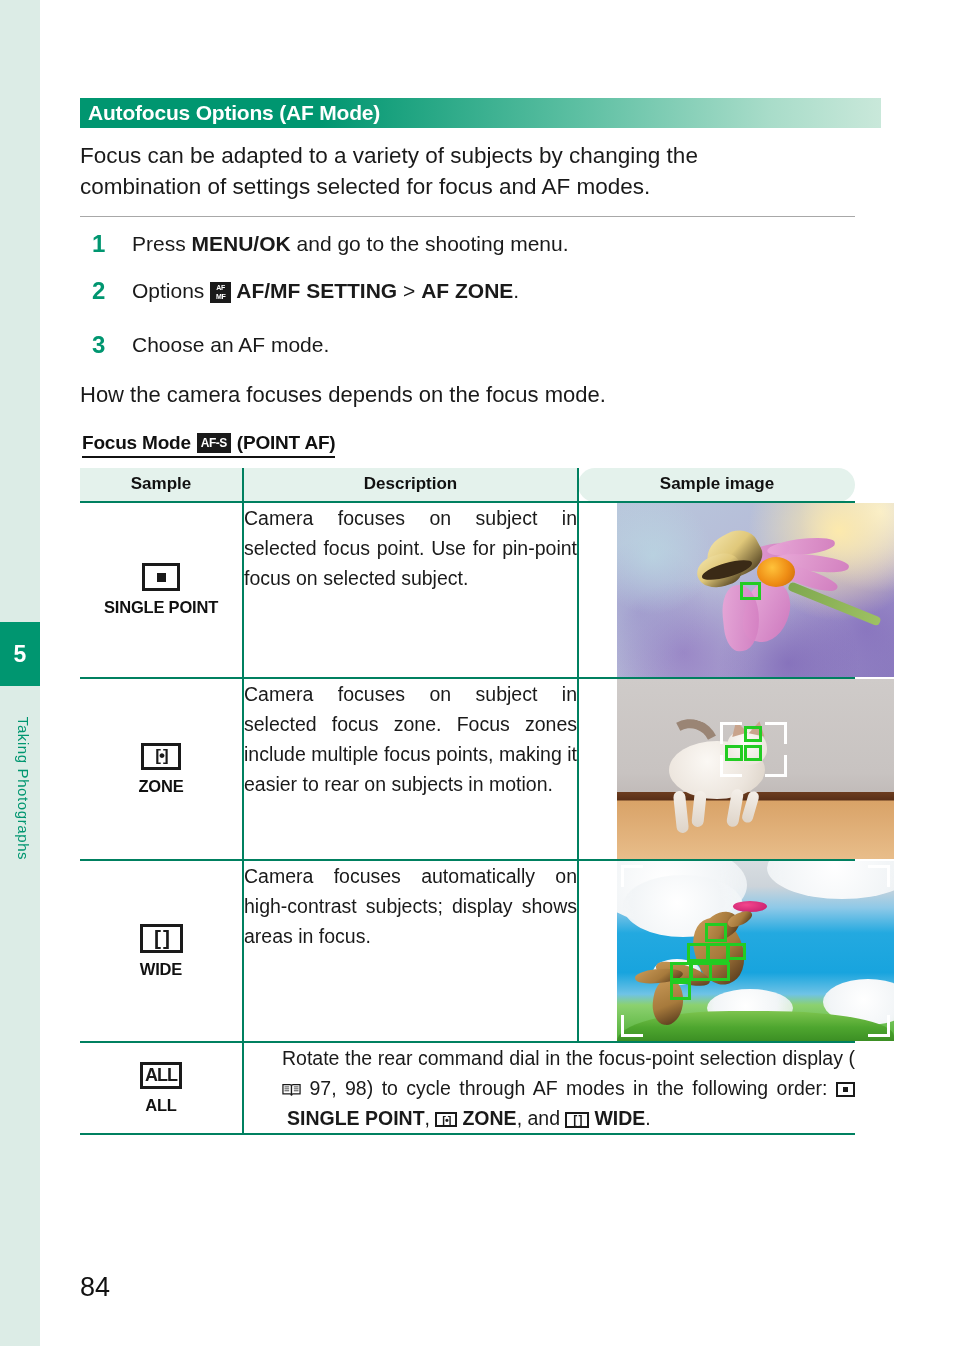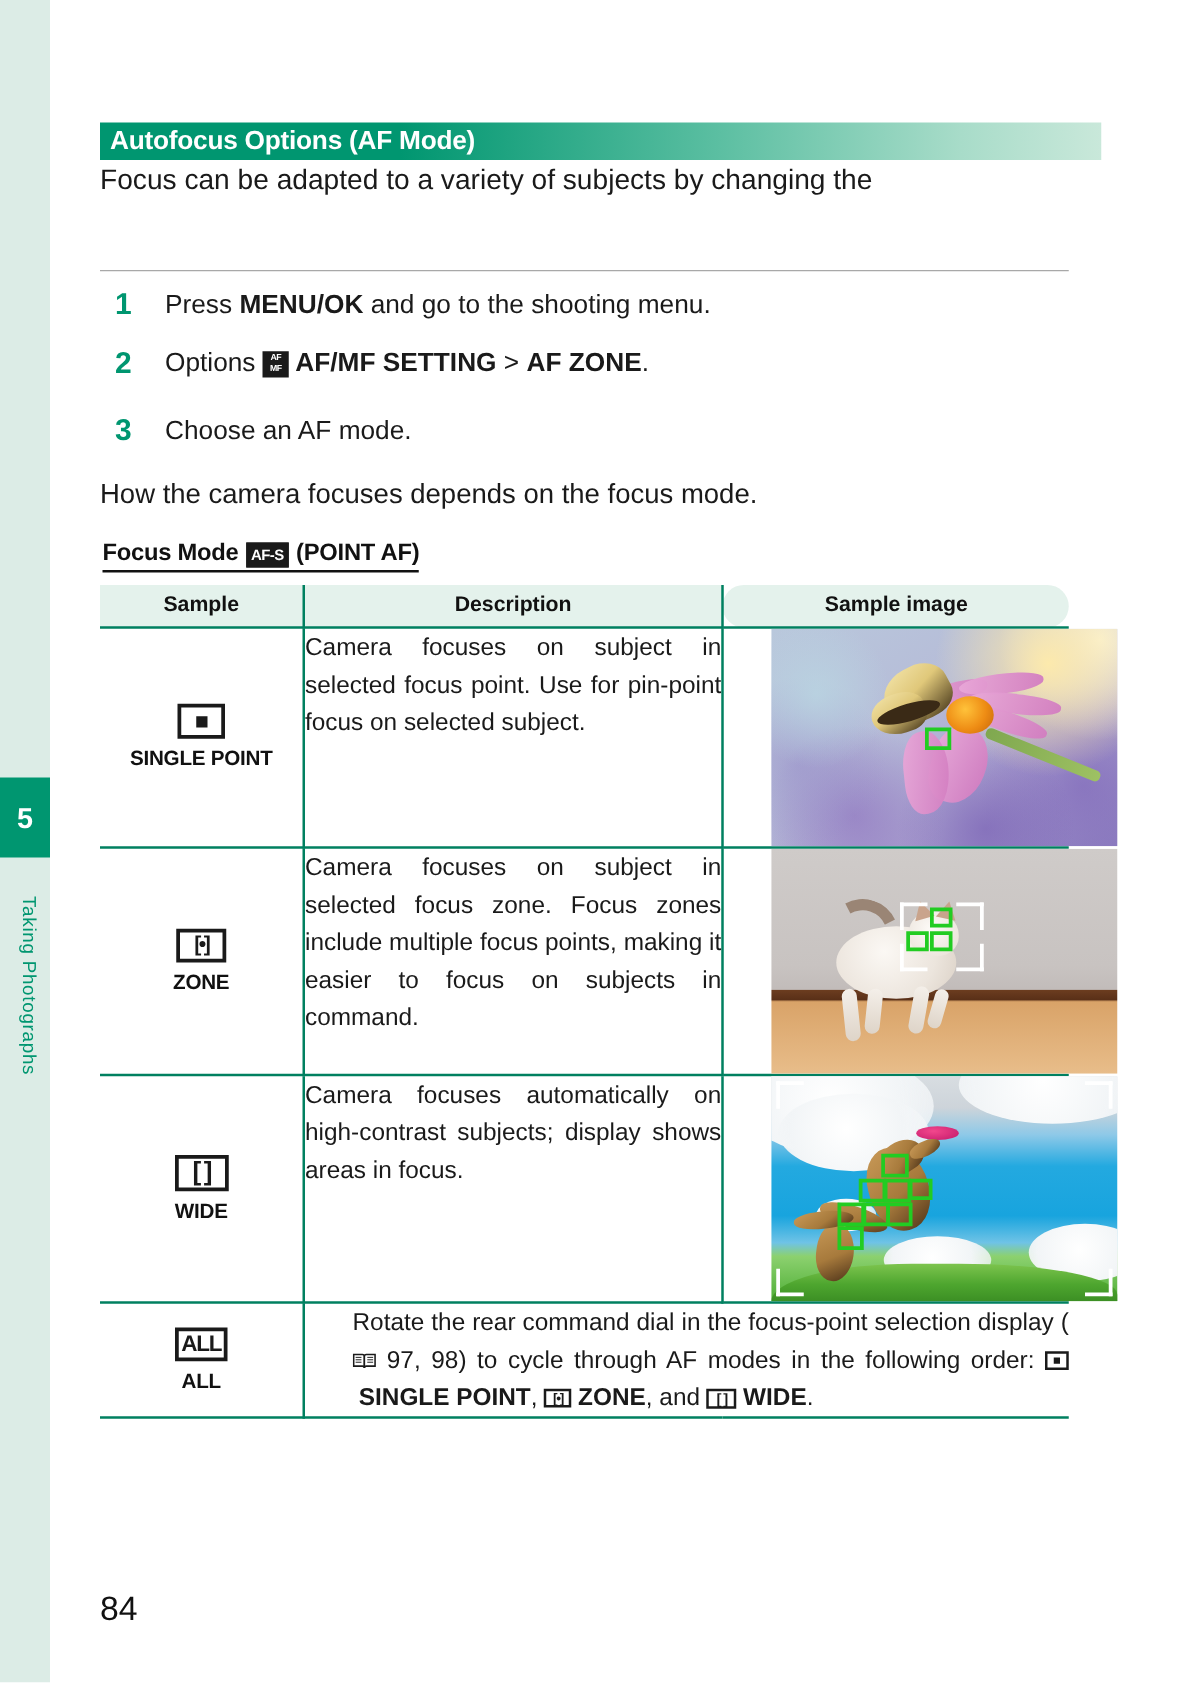--- a/index.html
+++ b/index.html
@@ -60,21 +60,21 @@
     color: #ffffff;
     font-size: 21px;
     font-weight: bold;
     padding-left: 8px;
     letter-spacing: -0.2px;
   }
 
   
   #intro-paragraph {
     position: absolute;
-    left: 80px; top: 128px;
+    left: 80px; top: 140px;
     width: 772px;
     font-size: 22.5px;
     line-height: 31px;
     text-align: justify;
     text-justify: inter-word;
     color: #1a1a1a;
   }
   #intro-paragraph > span { display: block; }
 
   
@@ -124,21 +124,21 @@
   }
   #focus-mode-heading {
     position: absolute;
     left: 82px; top: 432px;
     font-size: 19px;
     font-weight: bold;
     color: #111111;
     border-bottom: 2px solid #111111;
     padding-bottom: 2px;
     display: inline-flex;
-    align-items: flex-end;
+    align-items: center;
     gap: 6px;
     letter-spacing: -0.2px;
   }
 
   
   .icon-box {
     display: inline-flex;
     align-items: center;
     justify-content: center;
     border: 2px solid #1a1a1a;
@@ -440,20 +440,21 @@
   <div id="side-chapter-box">5</div>
   <div id="side-chapter-title">Taking Photographs</div>
 </div>
 
 <div id="section-header">
   <span id="section-header-title">Autofocus Options (AF Mode)</span>
 </div>
 
 <div id="intro-paragraph">
   <span>Focus can be adapted to a variety of subjects by changing the</span>
+  <span>combination of settings selected for focus and AF modes.</span>
 </div>
 <div id="intro-rule"></div>
 
 <div class="step" id="step-1">
   <span class="step-num">1</span>
   <span class="step-text"><span>Press </span><span class="bold">MENU/OK</span><span> and go to the shooting menu.</span></span>
 </div>
 
 <div class="step" id="step-2">
   <span class="step-num">2</span>
@@ -518,21 +519,21 @@
       </td>
     </tr>
 
     <tr>
       <td class="option-cell">
         <div class="option-icon-wrap">
           <span class="big-icon big-zone">[•]</span>
         </div>
         <div class="option-label">ZONE</div>
       </td>
-      <td class="desc-cell">Camera focuses on subject in selected focus zone. Focus zones include multiple focus points, making it easier to focus on subjects in command.</td>
+      <td class="desc-cell">Camera focuses on subject in selected focus zone. Focus zones include multiple focus points, making it easier to rear on subjects in motion.</td>
       <td class="sample-cell">
         <div class="sample-img h-cat">
           <div class="bg-cat"></div>
           <div class="cat-tail" style="left:42px;top:40px;width:42px;height:46px;transform:rotate(18deg);"></div>
           <div class="cat-body" style="left:52px;top:62px;width:96px;height:58px;"></div>
           <div class="cat-head" style="left:110px;top:50px;width:40px;height:36px;"></div>
           <div class="cat-ear" style="left:113px;top:42px;transform:rotate(-16deg);"></div>
           <div class="cat-ear" style="left:133px;top:42px;transform:rotate(12deg);"></div>
           <div class="cat-leg" style="left:58px;top:112px;width:12px;height:42px;transform:rotate(-6deg);"></div>
           <div class="cat-leg" style="left:76px;top:112px;width:12px;height:36px;transform:rotate(6deg);"></div>

